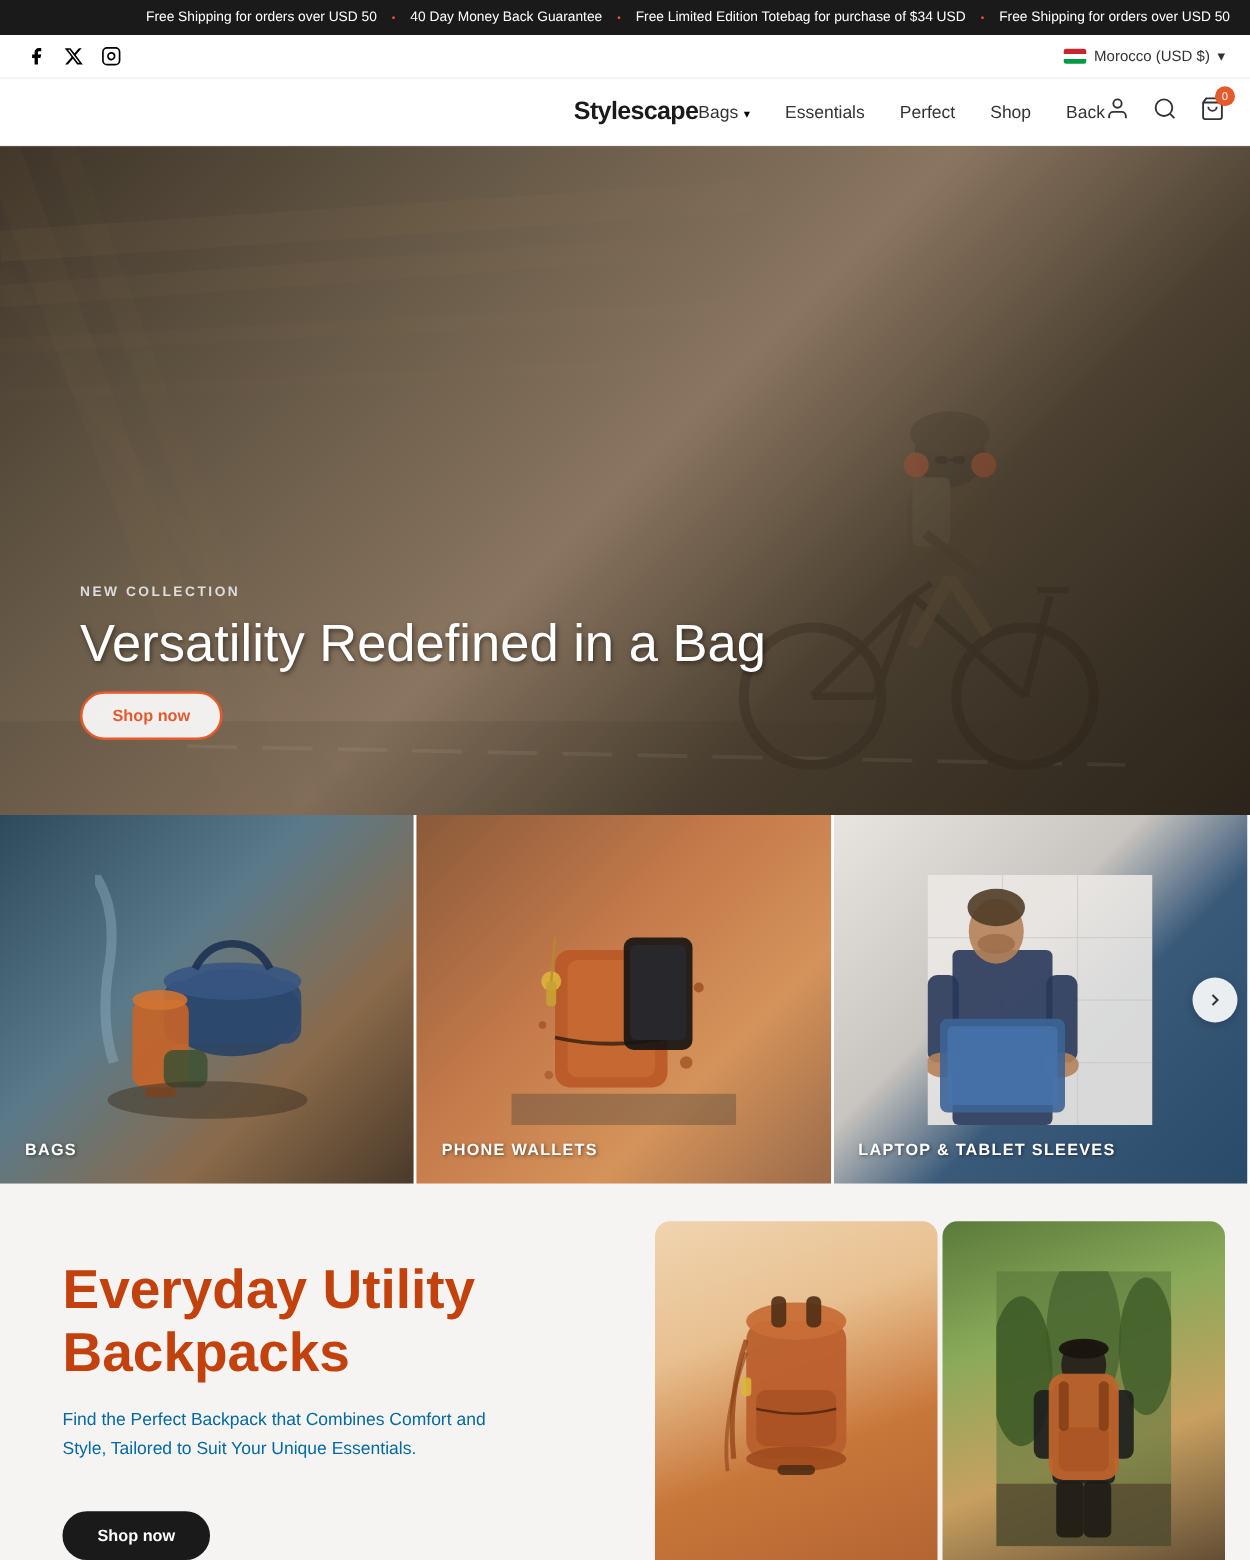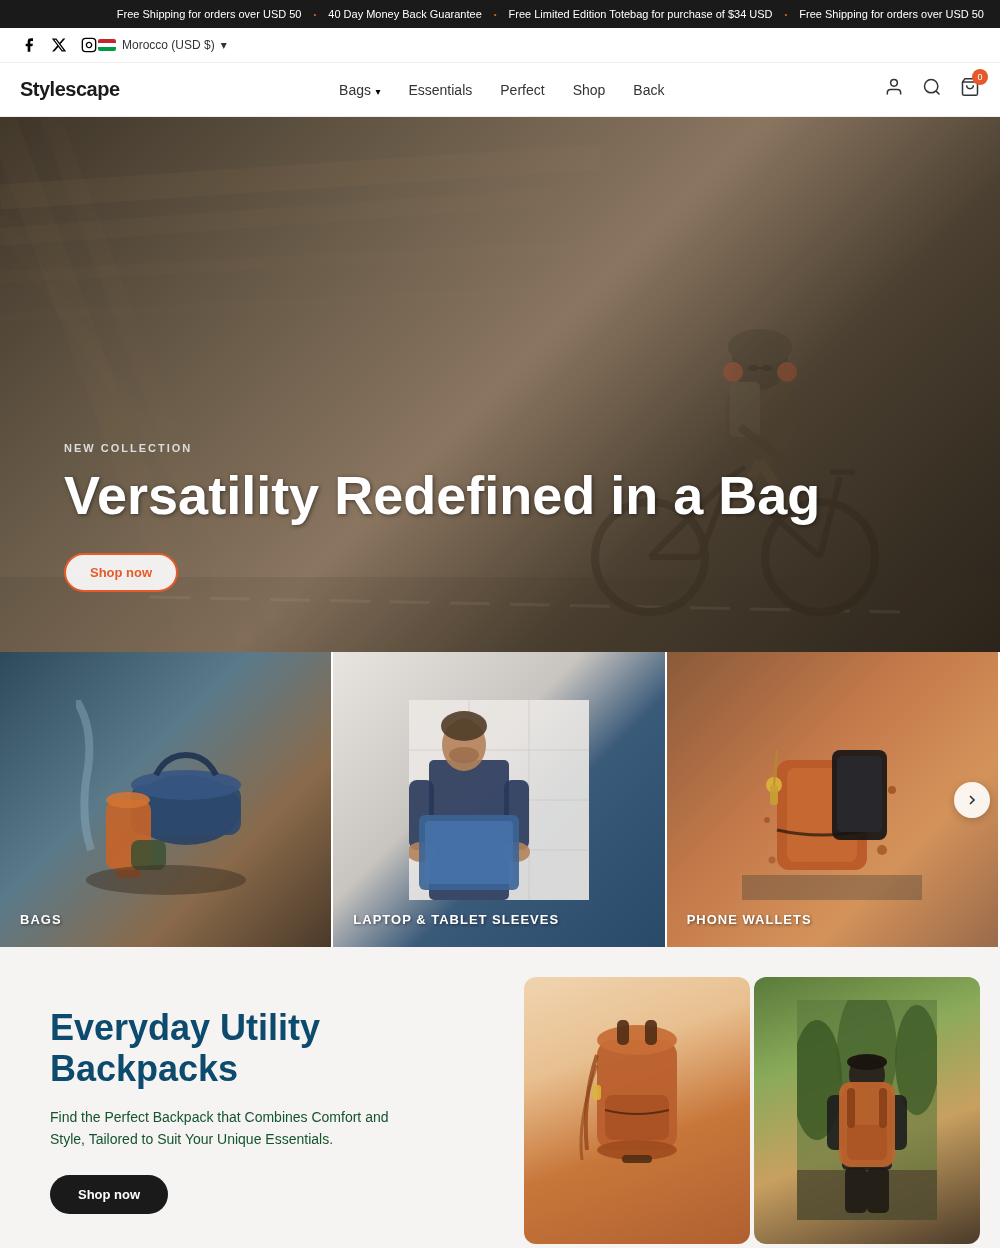--- a/index.html
+++ b/index.html
@@ -29,20 +29,21 @@
       font-size: 8px;
     }
     .announcement-bar .item {
       white-space: nowrap;
     }
 
     
     .top-bar {
       display: flex;
       align-items: center;
+      justify-content: space-between;
       padding: 8px 20px;
       border-bottom: 1px solid #eee;
     }
     .social-icons {
       display: flex;
       gap: 12px;
       align-items: center;
     }
     .social-icon {
       width: 18px;
@@ -66,21 +67,21 @@
       height: 12px;
       background: linear-gradient(to bottom, #c1272d 33%, #fff 33%, #fff 66%, #009a44 66%);
       border-radius: 2px;
       display: inline-block;
     }
 
     
     nav {
       display: flex;
       align-items: center;
-      justify-content: space-between;
+      justify-content: flex-end;
       padding: 14px 20px;
       border-bottom: 1px solid #eee;
     }
     .logo {
       font-size: 20px;
       font-weight: 700;
       color: #1a1a1a;
       letter-spacing: -0.5px;
     }
     .nav-links {
@@ -155,24 +156,24 @@
     }
     .hero-subtitle {
       font-size: 11px;
       font-weight: 600;
       letter-spacing: 2px;
       text-transform: uppercase;
       margin-bottom: 12px;
       color: #ddd;
     }
     .hero-title {
-      font-size: 54px;
-      font-weight: 700;
+      font-size: 42px;
+      font-weight: 400;
       line-height: 1.1;
-      margin-bottom: 28px;
+      margin-bottom: 15px;
       text-shadow: 1px 1px 4px rgba(0,0,0,0.5);
     }
     .shop-now-btn {
       background: rgba(255,255,255,0.9);
       color: #e55a2b;
       border: 2px solid #e55a2b;
       border-radius: 50px;
       padding: 10px 24px;
       font-size: 13px;
       font-weight: 600;
@@ -253,31 +254,31 @@
       margin: 0;
     }
     .backpacks-text {
       flex: 1;
       padding: 60px 50px;
       display: flex;
       flex-direction: column;
       justify-content: center;
     }
     .backpacks-title {
-      font-size: 36px;
+      font-size: 44px;
       font-weight: 700;
-      color: #0c4a6e;
+      color: #c2410c;
       line-height: 1.15;
       margin-bottom: 16px;
     }
     .backpacks-desc {
       font-size: 14px;
-      color: #14532d;
+      color: #0369a1;
       line-height: 1.6;
-      margin-bottom: 24px;
+      margin-bottom: 40px;
       max-width: 340px;
     }
     .backpacks-btn {
       background: #1a1a1a;
       color: #fff;
       border: none;
       border-radius: 50px;
       padding: 12px 28px;
       font-size: 13px;
       font-weight: 600;
@@ -469,20 +470,47 @@
 
         <ellipse cx="90" cy="180" rx="80" ry="15" fill="rgba(60,50,35,0.5)"></ellipse>
 
         <path d="M0 0 Q20 30 10 80 Q5 120 15 150" fill="none" stroke="rgba(150,180,200,0.4)" stroke-width="8"></path>
       </svg>
     </div>
     <div class="category-card-label">BAGS</div>
   </div>
 
   <div class="category-card">
+    <div class="category-card-bg wallets">
+      <svg width="180" height="200" viewBox="0 0 180 200" xmlns="http://www.w3.org/2000/svg">
+
+        <rect x="35" y="60" width="90" height="110" rx="12" fill="rgba(185,90,40,0.95)"></rect>
+        <rect x="45" y="68" width="70" height="94" rx="8" fill="rgba(200,105,50,0.9)"></rect>
+
+        <path d="M35 130 Q80 140 125 130" fill="none" stroke="rgba(30,20,10,0.7)" stroke-width="3"></path>
+
+        <circle cx="150" cy="90" r="4" fill="rgba(150,70,25,0.7)"></circle>
+        <circle cx="25" cy="120" r="3" fill="rgba(150,70,25,0.6)"></circle>
+        <circle cx="140" cy="150" r="5" fill="rgba(150,70,25,0.65)"></circle>
+        <circle cx="30" cy="160" r="3.5" fill="rgba(150,70,25,0.5)"></circle>
+
+        <rect x="90" y="50" width="55" height="90" rx="8" fill="rgba(20,20,20,0.9)"></rect>
+        <rect x="95" y="56" width="45" height="76" rx="5" fill="rgba(40,40,45,0.95)"></rect>
+
+        <circle cx="32" cy="85" r="8" fill="rgba(220,180,60,0.9)"></circle>
+        <rect x="28" y="85" width="8" height="20" rx="3" fill="rgba(200,160,50,0.9)"></rect>
+        <line x1="32" y1="85" x2="35" y2="50" stroke="rgba(180,140,40,0.8)" stroke-width="2"></line>
+
+        <rect x="0" y="175" width="180" height="25" fill="rgba(80,70,60,0.4)"></rect>
+      </svg>
+    </div>
+    <div class="category-card-label">PHONE WALLETS</div>
+  </div>
+
+  <div class="category-card">
     <div class="category-card-bg sleeves">
       <svg width="180" height="200" viewBox="0 0 180 200" xmlns="http://www.w3.org/2000/svg">
 
         <rect x="0" y="0" width="180" height="200" fill="rgba(235,232,228,0.9)"></rect>
 
         <line x1="0" y1="50" x2="180" y2="50" stroke="rgba(200,195,190,0.6)" stroke-width="1"></line>
         <line x1="0" y1="100" x2="180" y2="100" stroke="rgba(200,195,190,0.6)" stroke-width="1"></line>
         <line x1="0" y1="150" x2="180" y2="150" stroke="rgba(200,195,190,0.6)" stroke-width="1"></line>
         <line x1="60" y1="0" x2="60" y2="200" stroke="rgba(200,195,190,0.6)" stroke-width="1"></line>
         <line x1="120" y1="0" x2="120" y2="200" stroke="rgba(200,195,190,0.6)" stroke-width="1"></line>
@@ -501,47 +529,20 @@
 
         <rect x="10" y="115" width="100" height="75" rx="6" fill="rgba(60,100,150,0.9)"></rect>
         <rect x="16" y="121" width="88" height="63" rx="4" fill="rgba(70,115,170,0.85)"></rect>
 
         <ellipse cx="55" cy="55" rx="15" ry="8" fill="rgba(160,110,75,0.9)"></ellipse>
       </svg>
     </div>
     <div class="category-card-label">LAPTOP &amp; TABLET SLEEVES</div>
   </div>
 
-  <div class="category-card">
-    <div class="category-card-bg wallets">
-      <svg width="180" height="200" viewBox="0 0 180 200" xmlns="http://www.w3.org/2000/svg">
-
-        <rect x="35" y="60" width="90" height="110" rx="12" fill="rgba(185,90,40,0.95)"></rect>
-        <rect x="45" y="68" width="70" height="94" rx="8" fill="rgba(200,105,50,0.9)"></rect>
-
-        <path d="M35 130 Q80 140 125 130" fill="none" stroke="rgba(30,20,10,0.7)" stroke-width="3"></path>
-
-        <circle cx="150" cy="90" r="4" fill="rgba(150,70,25,0.7)"></circle>
-        <circle cx="25" cy="120" r="3" fill="rgba(150,70,25,0.6)"></circle>
-        <circle cx="140" cy="150" r="5" fill="rgba(150,70,25,0.65)"></circle>
-        <circle cx="30" cy="160" r="3.5" fill="rgba(150,70,25,0.5)"></circle>
-
-        <rect x="90" y="50" width="55" height="90" rx="8" fill="rgba(20,20,20,0.9)"></rect>
-        <rect x="95" y="56" width="45" height="76" rx="5" fill="rgba(40,40,45,0.95)"></rect>
-
-        <circle cx="32" cy="85" r="8" fill="rgba(220,180,60,0.9)"></circle>
-        <rect x="28" y="85" width="8" height="20" rx="3" fill="rgba(200,160,50,0.9)"></rect>
-        <line x1="32" y1="85" x2="35" y2="50" stroke="rgba(180,140,40,0.8)" stroke-width="2"></line>
-
-        <rect x="0" y="175" width="180" height="25" fill="rgba(80,70,60,0.4)"></rect>
-      </svg>
-    </div>
-    <div class="category-card-label">PHONE WALLETS</div>
-  </div>
-
   <div class="carousel-next">
     <svg width="16" height="16" viewBox="0 0 24 24" fill="none" stroke="#333" stroke-width="2.5">
         <polyline points="9 18 15 12 9 6"></polyline>
       </svg>
   </div>
 </div>
 
 <section class="backpacks-section">
   <div class="backpacks-text">
     <h2 class="backpacks-title">Everyday Utility Backpacks</h2>

